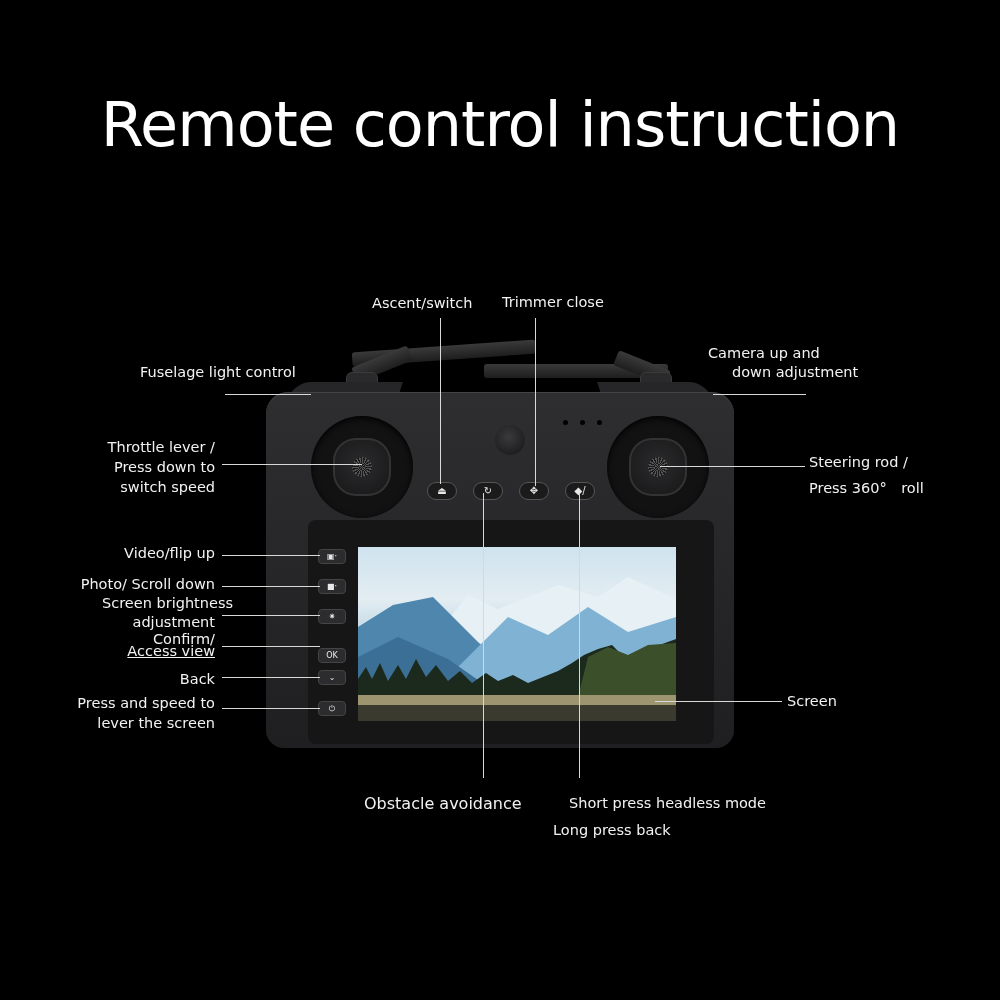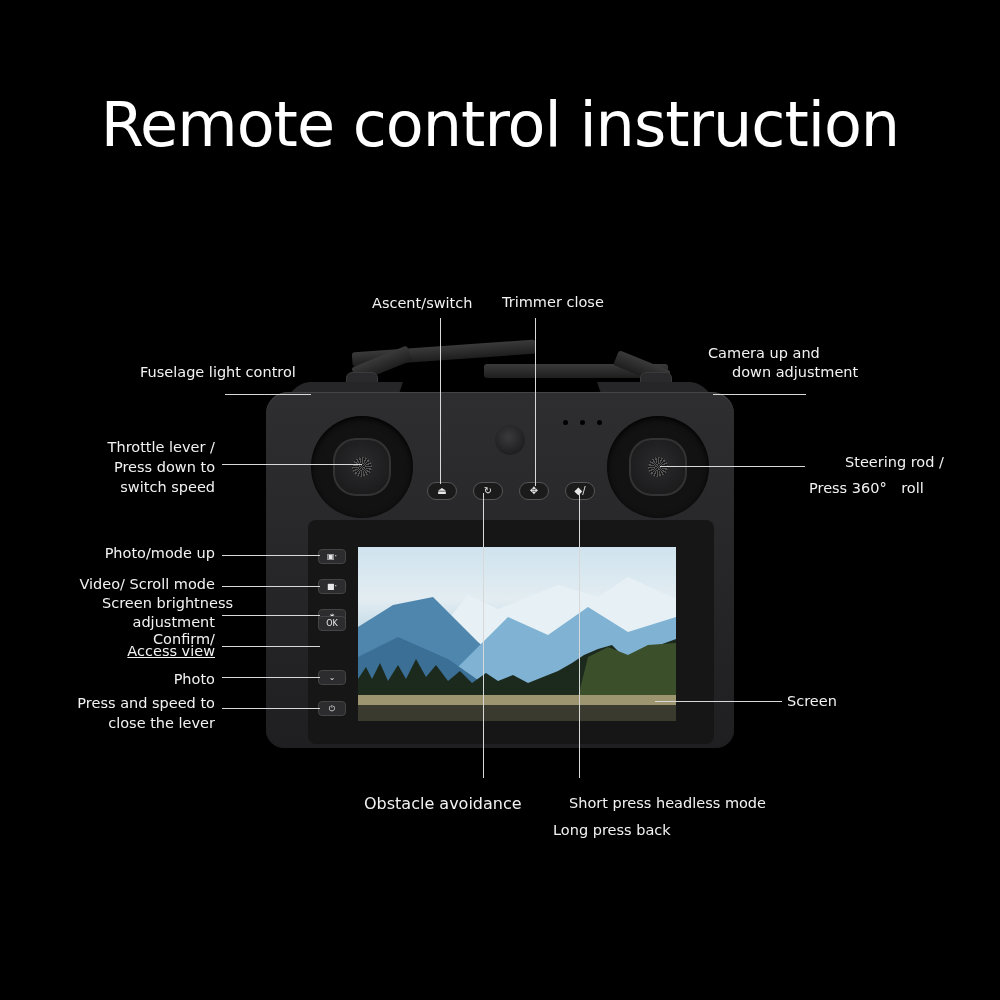--- a/index.html
+++ b/index.html
@@ -78,21 +78,21 @@
 
   <div class="sbtn" style="top:549px;">
       <span>▣·</span>
     </div>
   <div class="sbtn" style="top:579px;">
       <span>■·</span>
     </div>
   <div class="sbtn" style="top:609px;">
       <span>✷</span>
     </div>
-  <div class="sbtn" style="top:616px;">
+  <div class="sbtn" style="top:648px;">
       <span>OK</span>
     </div>
   <div class="sbtn" style="top:670px;">
       <span>⌄</span>
     </div>
   <div class="sbtn" style="top:701px;">
       <span>⏻</span>
     </div>
 
   <div class="screen">
@@ -119,43 +119,43 @@
 
 <div class="lbl" style="left:708px;top:344px;">Camera up and</div>
 <div class="lbl" style="left:732px;top:363px;">down adjustment</div>
 <div class="line h" style="left:713px;top:394px;width:93px;"></div>
 
 <div class="lbl r" style="right:785px;top:438px;">Throttle lever /</div>
 <div class="lbl r" style="right:785px;top:458px;">Press down to</div>
 <div class="lbl r" style="right:785px;top:478px;">switch speed</div>
 <div class="line h" style="left:222px;top:464px;width:140px;"></div>
 
-<div class="lbl" style="left:809px;top:453px;margin-left:36px;">Steering rod /</div>
+<div class="lbl" style="left:809px;top:453px;">Steering rod /</div>
 <div class="lbl" style="left:809px;top:479px;">Press 360° roll</div>
 <div class="line h" style="left:660px;top:466px;width:145px;"></div>
 
-<div class="lbl r" style="right:785px;top:544px;">Photo/mode up</div>
+<div class="lbl r" style="right:785px;top:544px;">Video/flip up</div>
 <div class="line h" style="left:222px;top:555px;width:98px;"></div>
 
-<div class="lbl r" style="right:785px;top:575px;">Video/ Scroll mode</div>
+<div class="lbl r" style="right:785px;top:575px;">Photo/ Scroll down</div>
 <div class="line h" style="left:222px;top:586px;width:98px;"></div>
 
 <div class="lbl r" style="right:767px;top:594px;">Screen brightness</div>
 <div class="lbl r" style="right:785px;top:613px;">adjustment</div>
 <div class="line h" style="left:222px;top:615px;width:98px;"></div>
 
 <div class="lbl r" style="right:785px;top:630px;">Confirm/</div>
 <div class="lbl r" style="right:785px;top:642px;text-decoration:underline;">Access view</div>
 <div class="line h" style="left:222px;top:646px;width:98px;"></div>
 
-<div class="lbl r" style="right:785px;top:670px;">Photo</div>
+<div class="lbl r" style="right:785px;top:670px;">Back</div>
 <div class="line h" style="left:222px;top:677px;width:98px;"></div>
 
 <div class="lbl r" style="right:785px;top:694px;">Press and speed to</div>
-<div class="lbl r" style="right:785px;top:714px;">close the lever</div>
+<div class="lbl r" style="right:785px;top:714px;">lever the screen</div>
 <div class="line h" style="left:222px;top:708px;width:98px;"></div>
 
 <div class="lbl" style="left:787px;top:692px;">Screen</div>
 <div class="line h" style="left:655px;top:701px;width:127px;"></div>
 
 <div class="line v" style="left:483px;top:493px;height:285px;"></div>
 <div class="line v" style="left:579px;top:493px;height:285px;"></div>
 <div class="lbl big" style="left:364px;top:794px;">Obstacle avoidance</div>
 <div class="lbl" style="left:569px;top:794px;">Short press headless mode</div>
 <div class="lbl" style="left:553px;top:821px;">Long press back</div>

